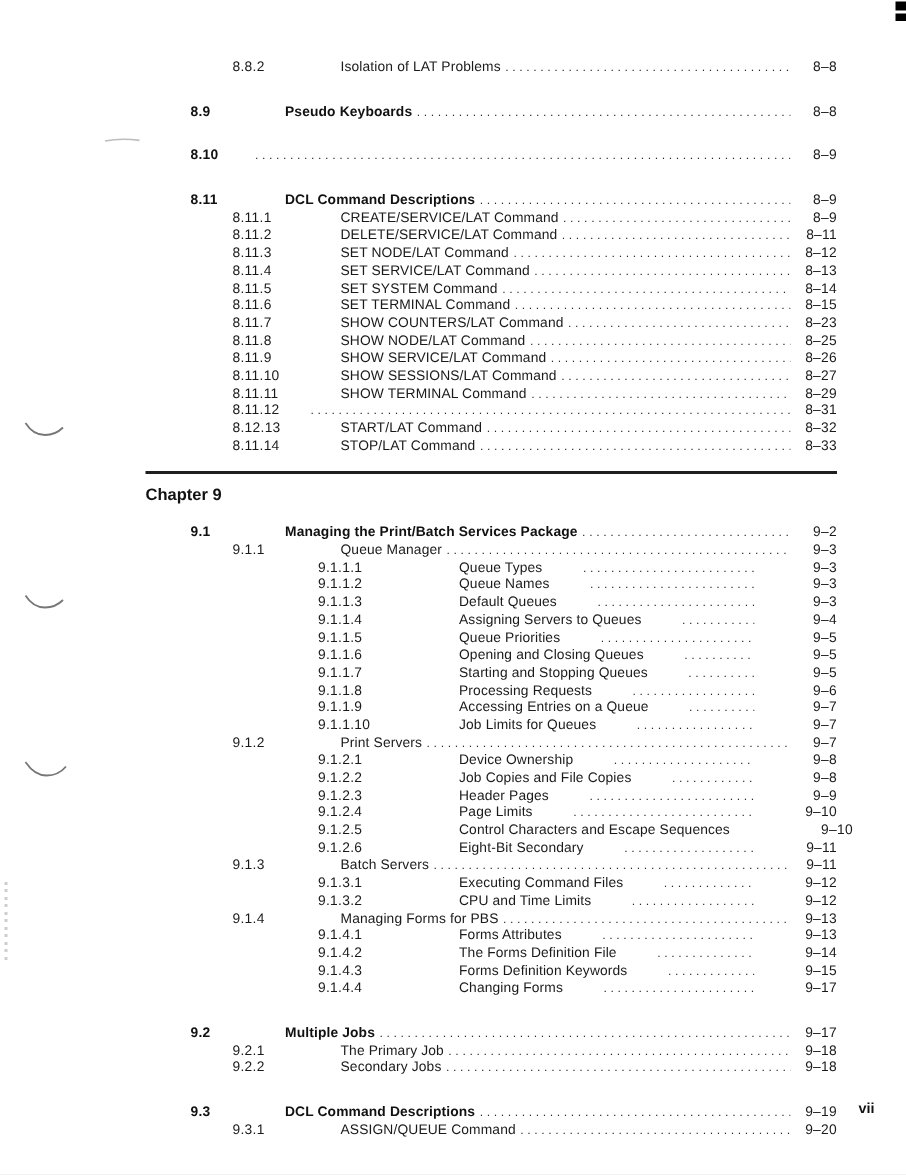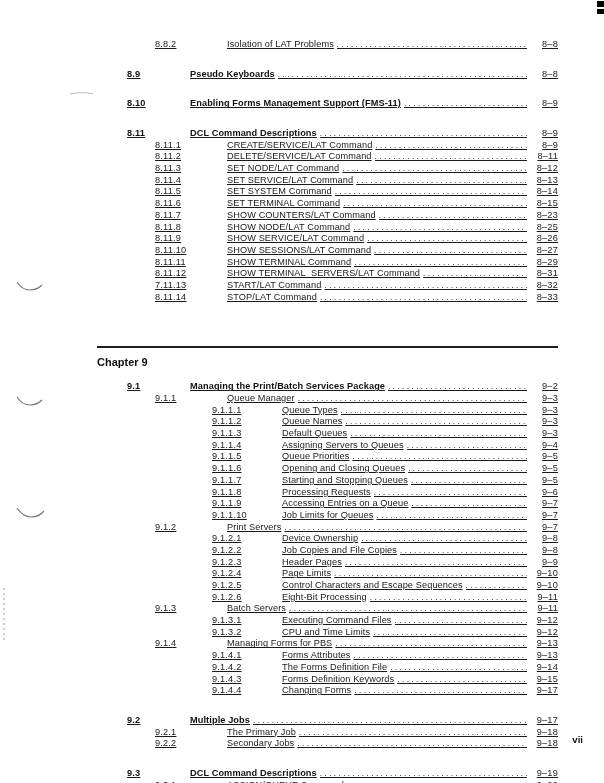--- a/index.html
+++ b/index.html
@@ -8,41 +8,41 @@
     width:604px;height:783px;
     background:#ffffff;
     font-family:"Liberation Sans", sans-serif;
     color:#1a1a1a;
     overflow:hidden;
     margin:0 auto;
   }
   .content{position:absolute;left:97px;top:39px;width:461px;}
   .toc-section{display:block;}
   .row{
-    display:flex;align-items:flex-end;
+    display:flex;align-items:flex-start;
     height:11.7px;line-height:11.7px;
-    font-size:9.2px;white-space:nowrap;text-decoration:underline;
+    font-size:9.2px;white-space:nowrap;
   }
   .row .num{flex:0 0 auto;letter-spacing:.2px;}
   .row .title{flex:0 0 auto;padding-right:3px;letter-spacing:.1px;padding-left:20px;}
   .row .leader{
     flex:1 1 auto;overflow:hidden;
     font-size:8.2px;letter-spacing:2.4px;
     color:#2a2a2a;margin-right:5px;
   }
   .row .pg{flex:0 0 auto;min-width:26px;text-align:right;letter-spacing:.2px;}
   .lvl0{padding-left:30px;}
   .lvl0 .num{width:43px;}
   .lvl1{padding-left:58px;}
   .lvl1 .num{width:52px;}
-  .lvl2{padding-left:115px;}
+  .lvl2{padding-left:115px;gap:24px;}
   .lvl2 .num{width:50px;}
   .bold .num,.bold .title{font-weight:700;color:#111;}
   .gap{margin-top:18px;}
-  .chapter-divider{margin-top:43px;}
+  .chapter-divider{margin-top:11px;}
   .chapter-rule{border:none;border-top:2px solid #1f1f1f;margin:0;width:100%;}
   .chapter-heading{display:flex;margin-top:8px;font-weight:700;font-size:11px;line-height:13px;color:#111;}
   .chapter-label{flex:0 0 73px;}
   .sec-ch9{margin-top:12px;}
   .folio{
     position:absolute;top:734px;left:16px;width:567px;
     text-align:right;font-size:9.6px;font-weight:700;color:#111;
   }
   .corner-mark{position:absolute;right:0;background:#000;}
   .corner-mark.m1{top:1px;width:7px;height:6px;}
@@ -86,21 +86,20 @@
     <span class="pg">8–8</span>
   </div>
         <div class="row lvl0 bold gap">
     <span class="num">8.9</span>
     <span class="title">Pseudo Keyboards</span>
     <span class="leader">................................................................................................................................................................</span>
     <span class="pg">8–8</span>
   </div>
         <div class="row lvl0 bold gap">
     <span class="num">8.10</span>
-    <span class="title">Enabling Forms Management Support (FMS-11)</span>
     <span class="leader">................................................................................................................................................................</span>
     <span class="pg">8–9</span>
   </div>
         <div class="row lvl0 bold gap">
     <span class="num">8.11</span>
     <span class="title">DCL Command Descriptions</span>
     <span class="leader">................................................................................................................................................................</span>
     <span class="pg">8–9</span>
   </div>
         <div class="row lvl1">
@@ -164,26 +163,25 @@
     <span class="pg">8–27</span>
   </div>
         <div class="row lvl1">
     <span class="num">8.11.11</span>
     <span class="title">SHOW TERMINAL Command</span>
     <span class="leader">................................................................................................................................................................</span>
     <span class="pg">8–29</span>
   </div>
         <div class="row lvl1">
     <span class="num">8.11.12</span>
-    <span class="title">SHOW TERMINAL_SERVERS/LAT Command</span>
     <span class="leader">................................................................................................................................................................</span>
     <span class="pg">8–31</span>
   </div>
         <div class="row lvl1">
-    <span class="num">7.11.13</span>
+    <span class="num">8.12.13</span>
     <span class="title">START/LAT Command</span>
     <span class="leader">................................................................................................................................................................</span>
     <span class="pg">8–32</span>
   </div>
         <div class="row lvl1">
     <span class="num">8.11.14</span>
     <span class="title">STOP/LAT Command</span>
     <span class="leader">................................................................................................................................................................</span>
     <span class="pg">8–33</span>
   </div>
@@ -300,21 +298,21 @@
     <span class="pg">9–10</span>
   </div>
         <div class="row lvl2">
     <span class="num">9.1.2.5</span>
     <span class="title">Control Characters and Escape Sequences</span>
     <span class="leader">................................................................................................................................................................</span>
     <span class="pg">9–10</span>
   </div>
         <div class="row lvl2">
     <span class="num">9.1.2.6</span>
-    <span class="title">Eight-Bit Processing</span>
+    <span class="title">Eight-Bit Secondary</span>
     <span class="leader">................................................................................................................................................................</span>
     <span class="pg">9–11</span>
   </div>
         <div class="row lvl1">
     <span class="num">9.1.3</span>
     <span class="title">Batch Servers</span>
     <span class="leader">................................................................................................................................................................</span>
     <span class="pg">9–11</span>
   </div>
         <div class="row lvl2">

